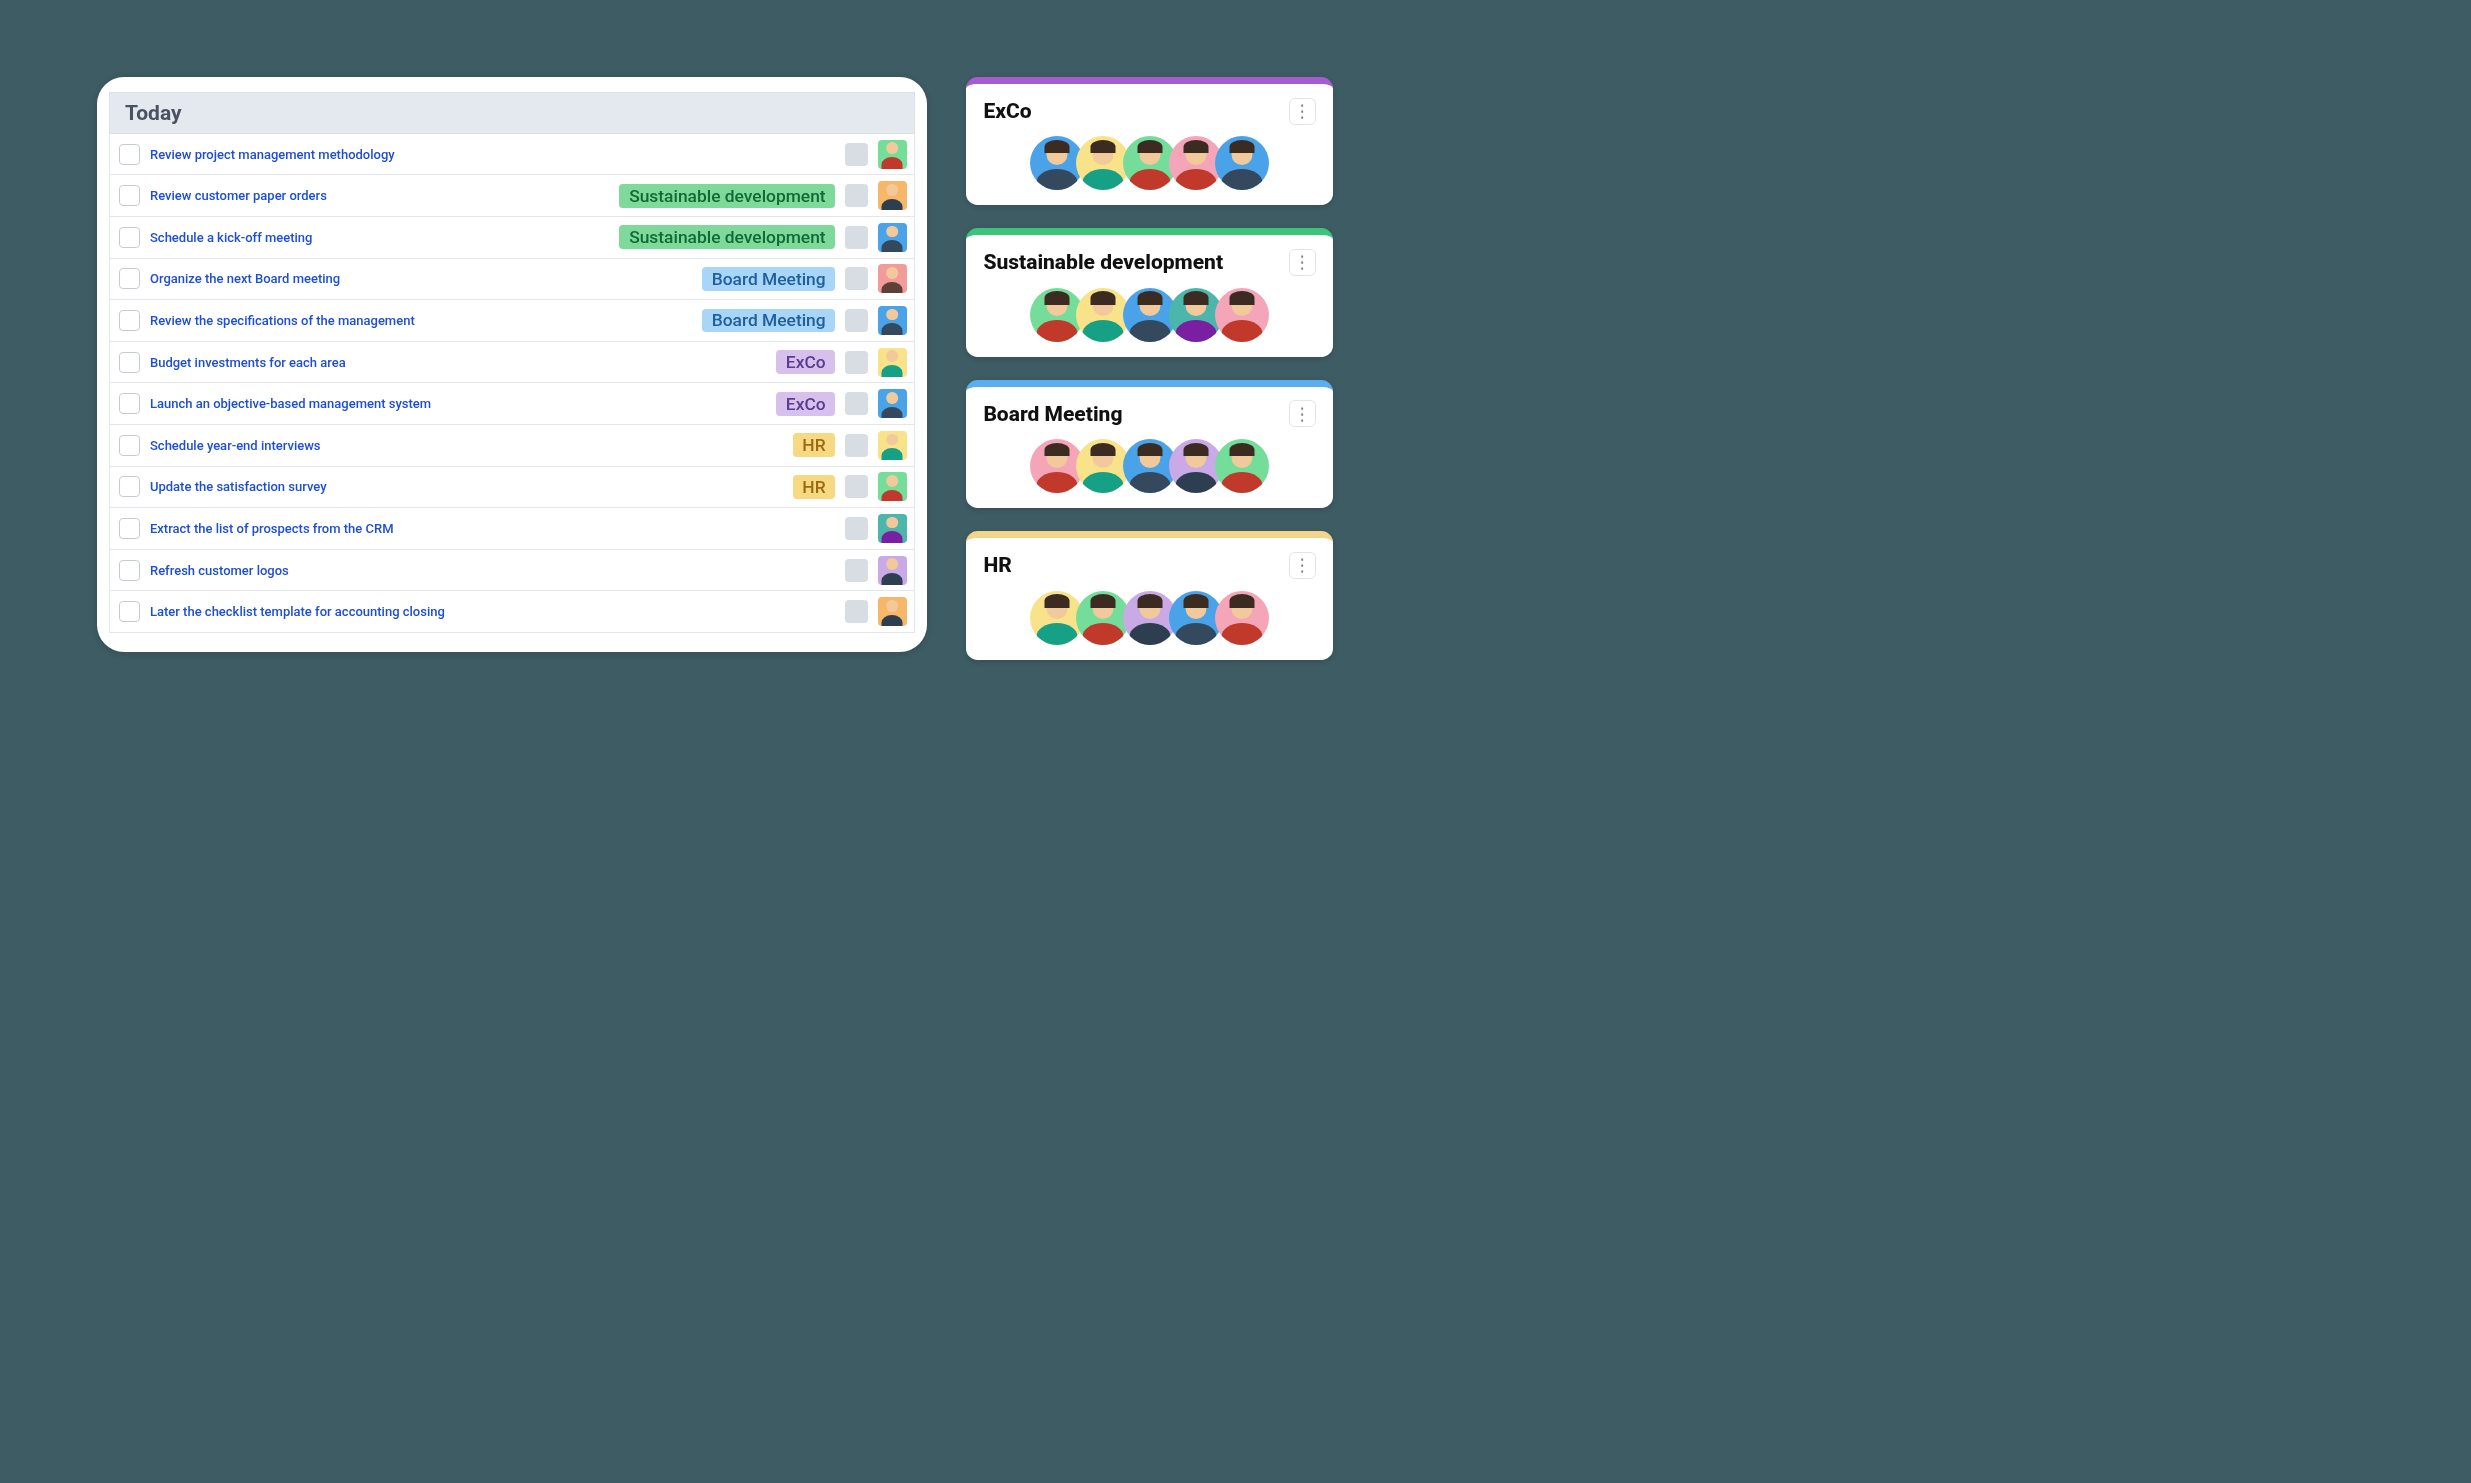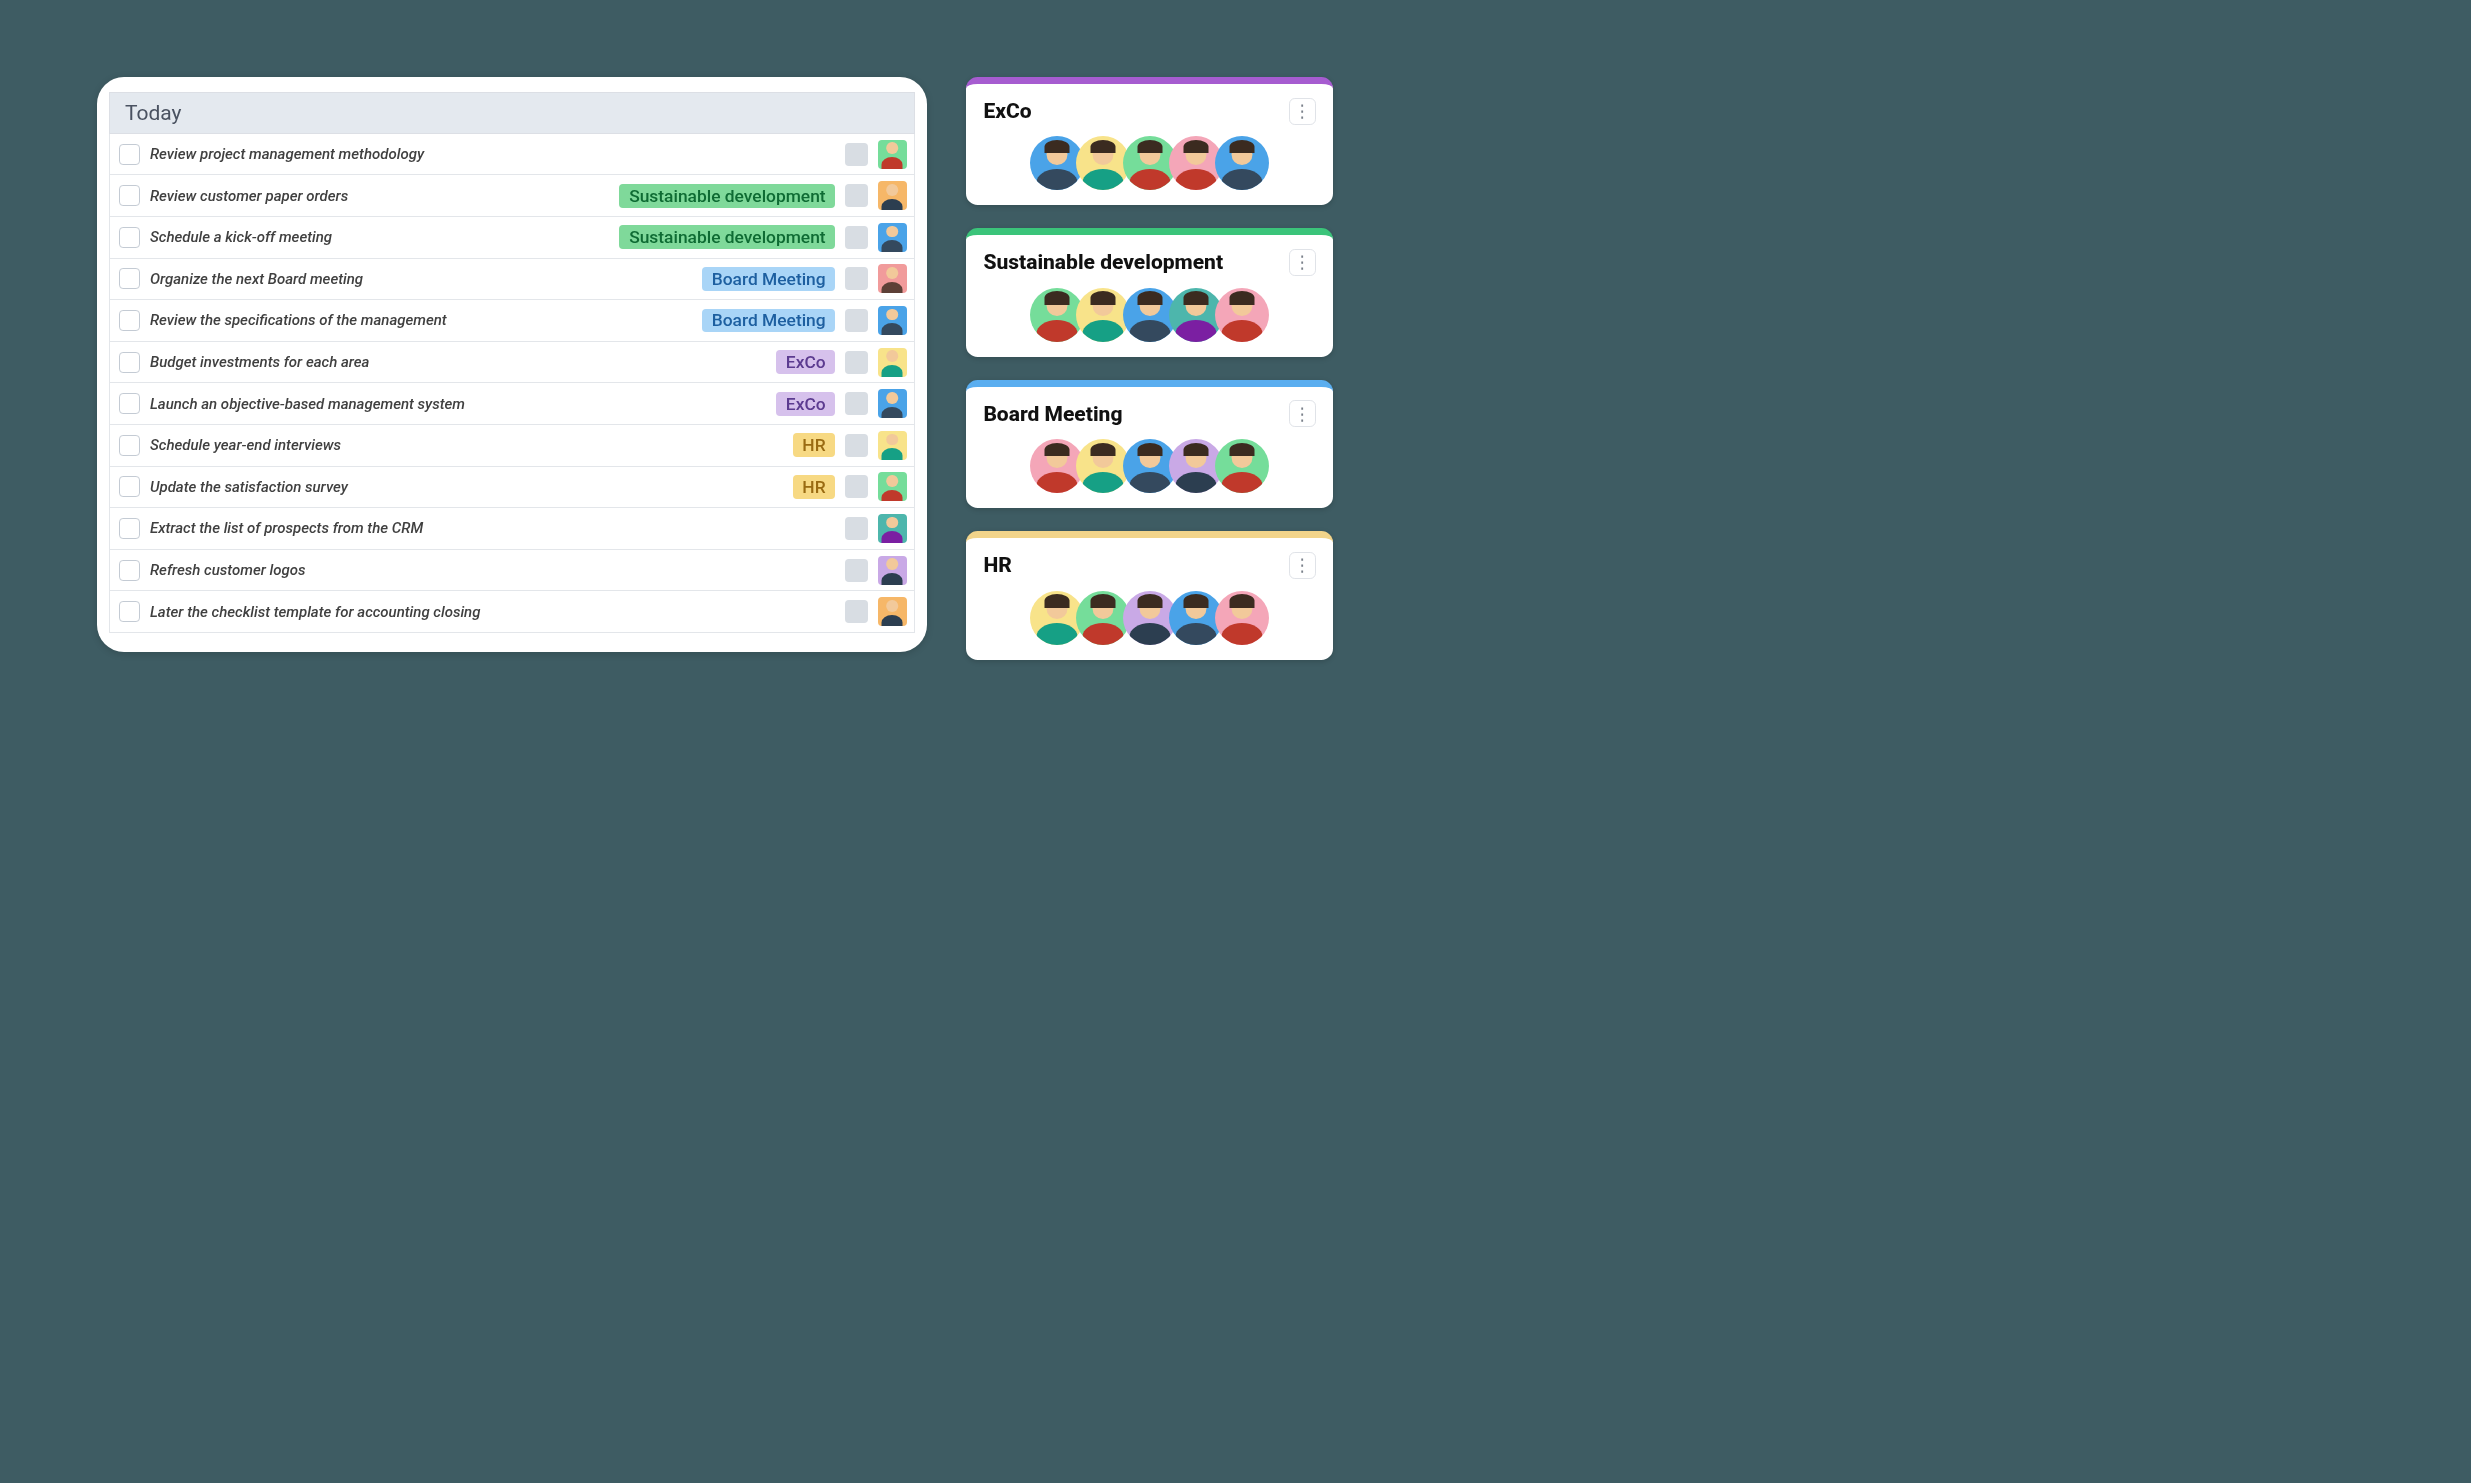--- a/index.html
+++ b/index.html
@@ -16,21 +16,21 @@
   .task-panel {
     background: #fff;
     border-radius: 27px;
     padding: 15.4px 11.6px 19.3px 11.6px;
     width: 830px;
     box-shadow: 0 1.9px 7.7px rgba(0,0,0,.15);
   }
   .section-header {
     background: #e4e9ef;
     color: #4a5261;
-    font-weight: 400;
+    font-weight: 700;
     font-size: 21px;
     padding: 7.7px 15.4px;
     border: 1px solid #dcdfe5;
   }
   .task-row {
     display: flex;
     align-items: center;
     gap: 9.7px;
     padding: 5.8px 7.7px 5.8px 9.7px;
     border: 1px solid #e3e6ea;
@@ -38,28 +38,27 @@
     background: #fff;
   }
   .task-checkbox {
     width: 21px;
     height: 21px;
     border: 1.9px solid #c4cbd4;
     border-radius: 3.9px;
     flex-shrink: 0;
   }
   .task-title {
-    color: #404040;
-    font-size: 15px;
+    color: #1d4ed8;
+    font-size: 13px;
     font-weight: 500;
     flex: 1;
     white-space: nowrap;
     overflow: hidden;
     text-overflow: ellipsis;
-    font-style: italic;
   }
   .tag {
     font-size: 17.4px;
     font-weight: 500;
     padding: 1.9px 9.7px;
     border-radius: 3.9px;
     white-space: nowrap;
   }
   .extra-box {
     width: 23px;

